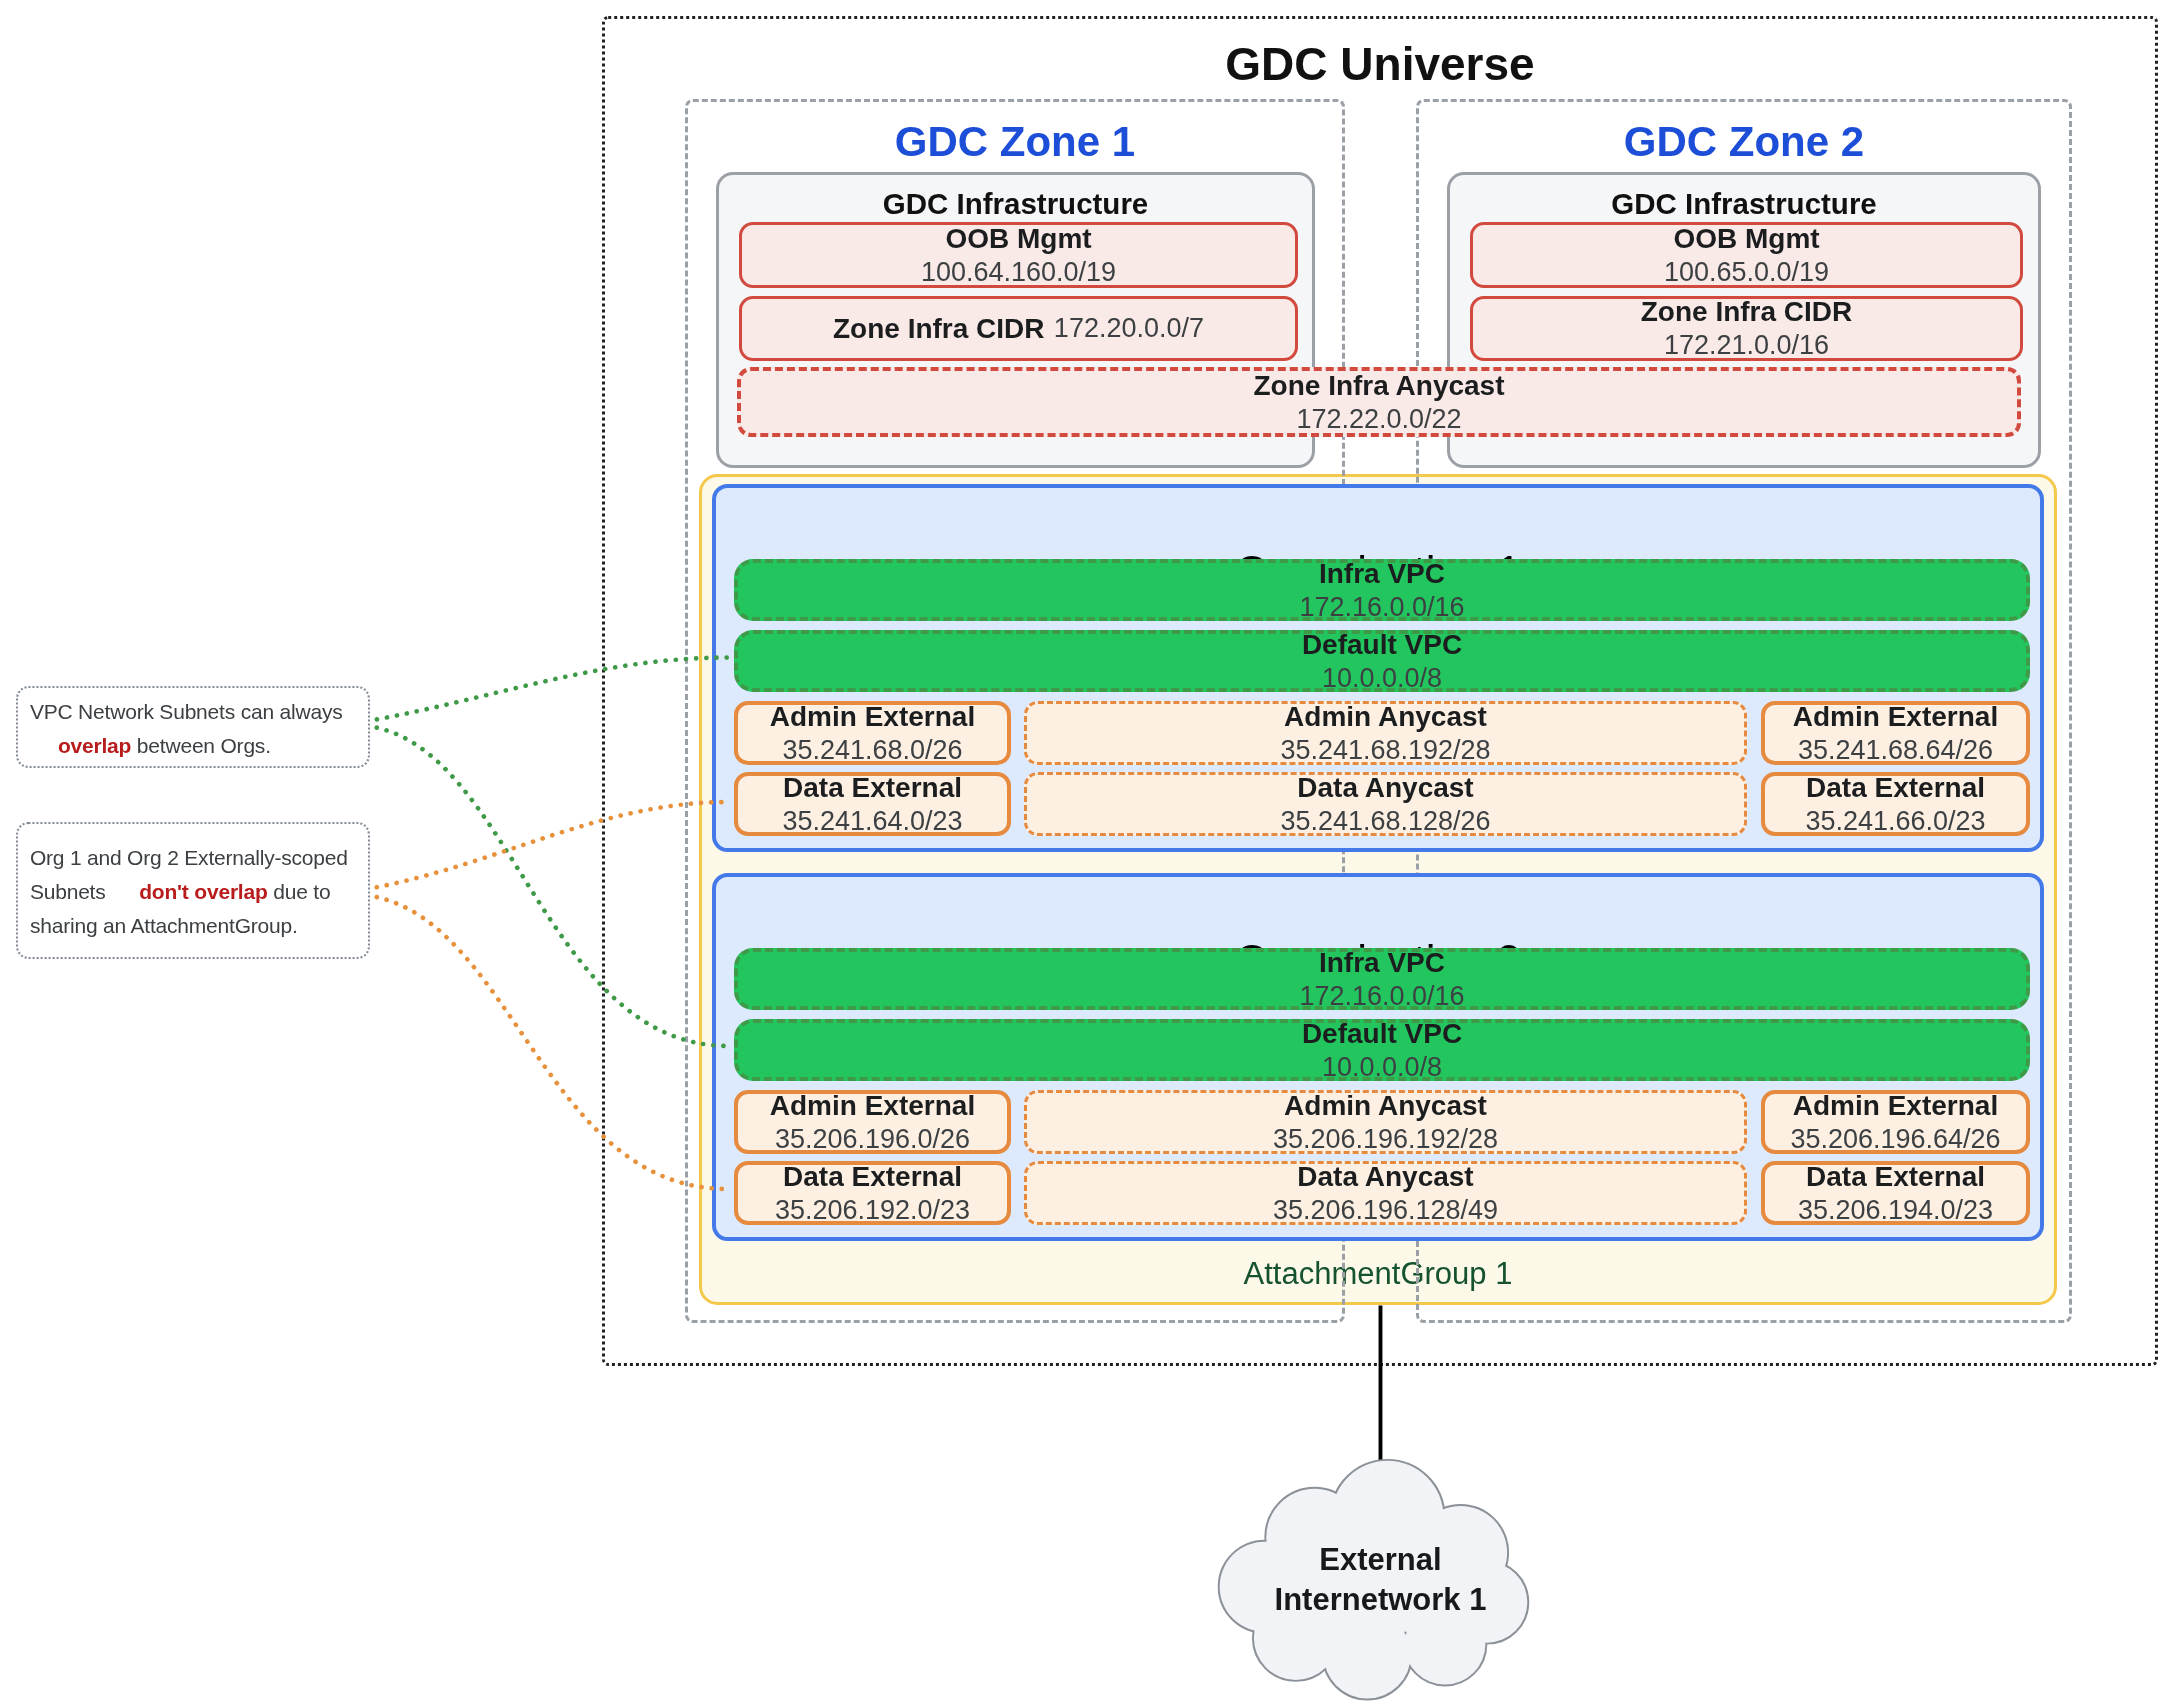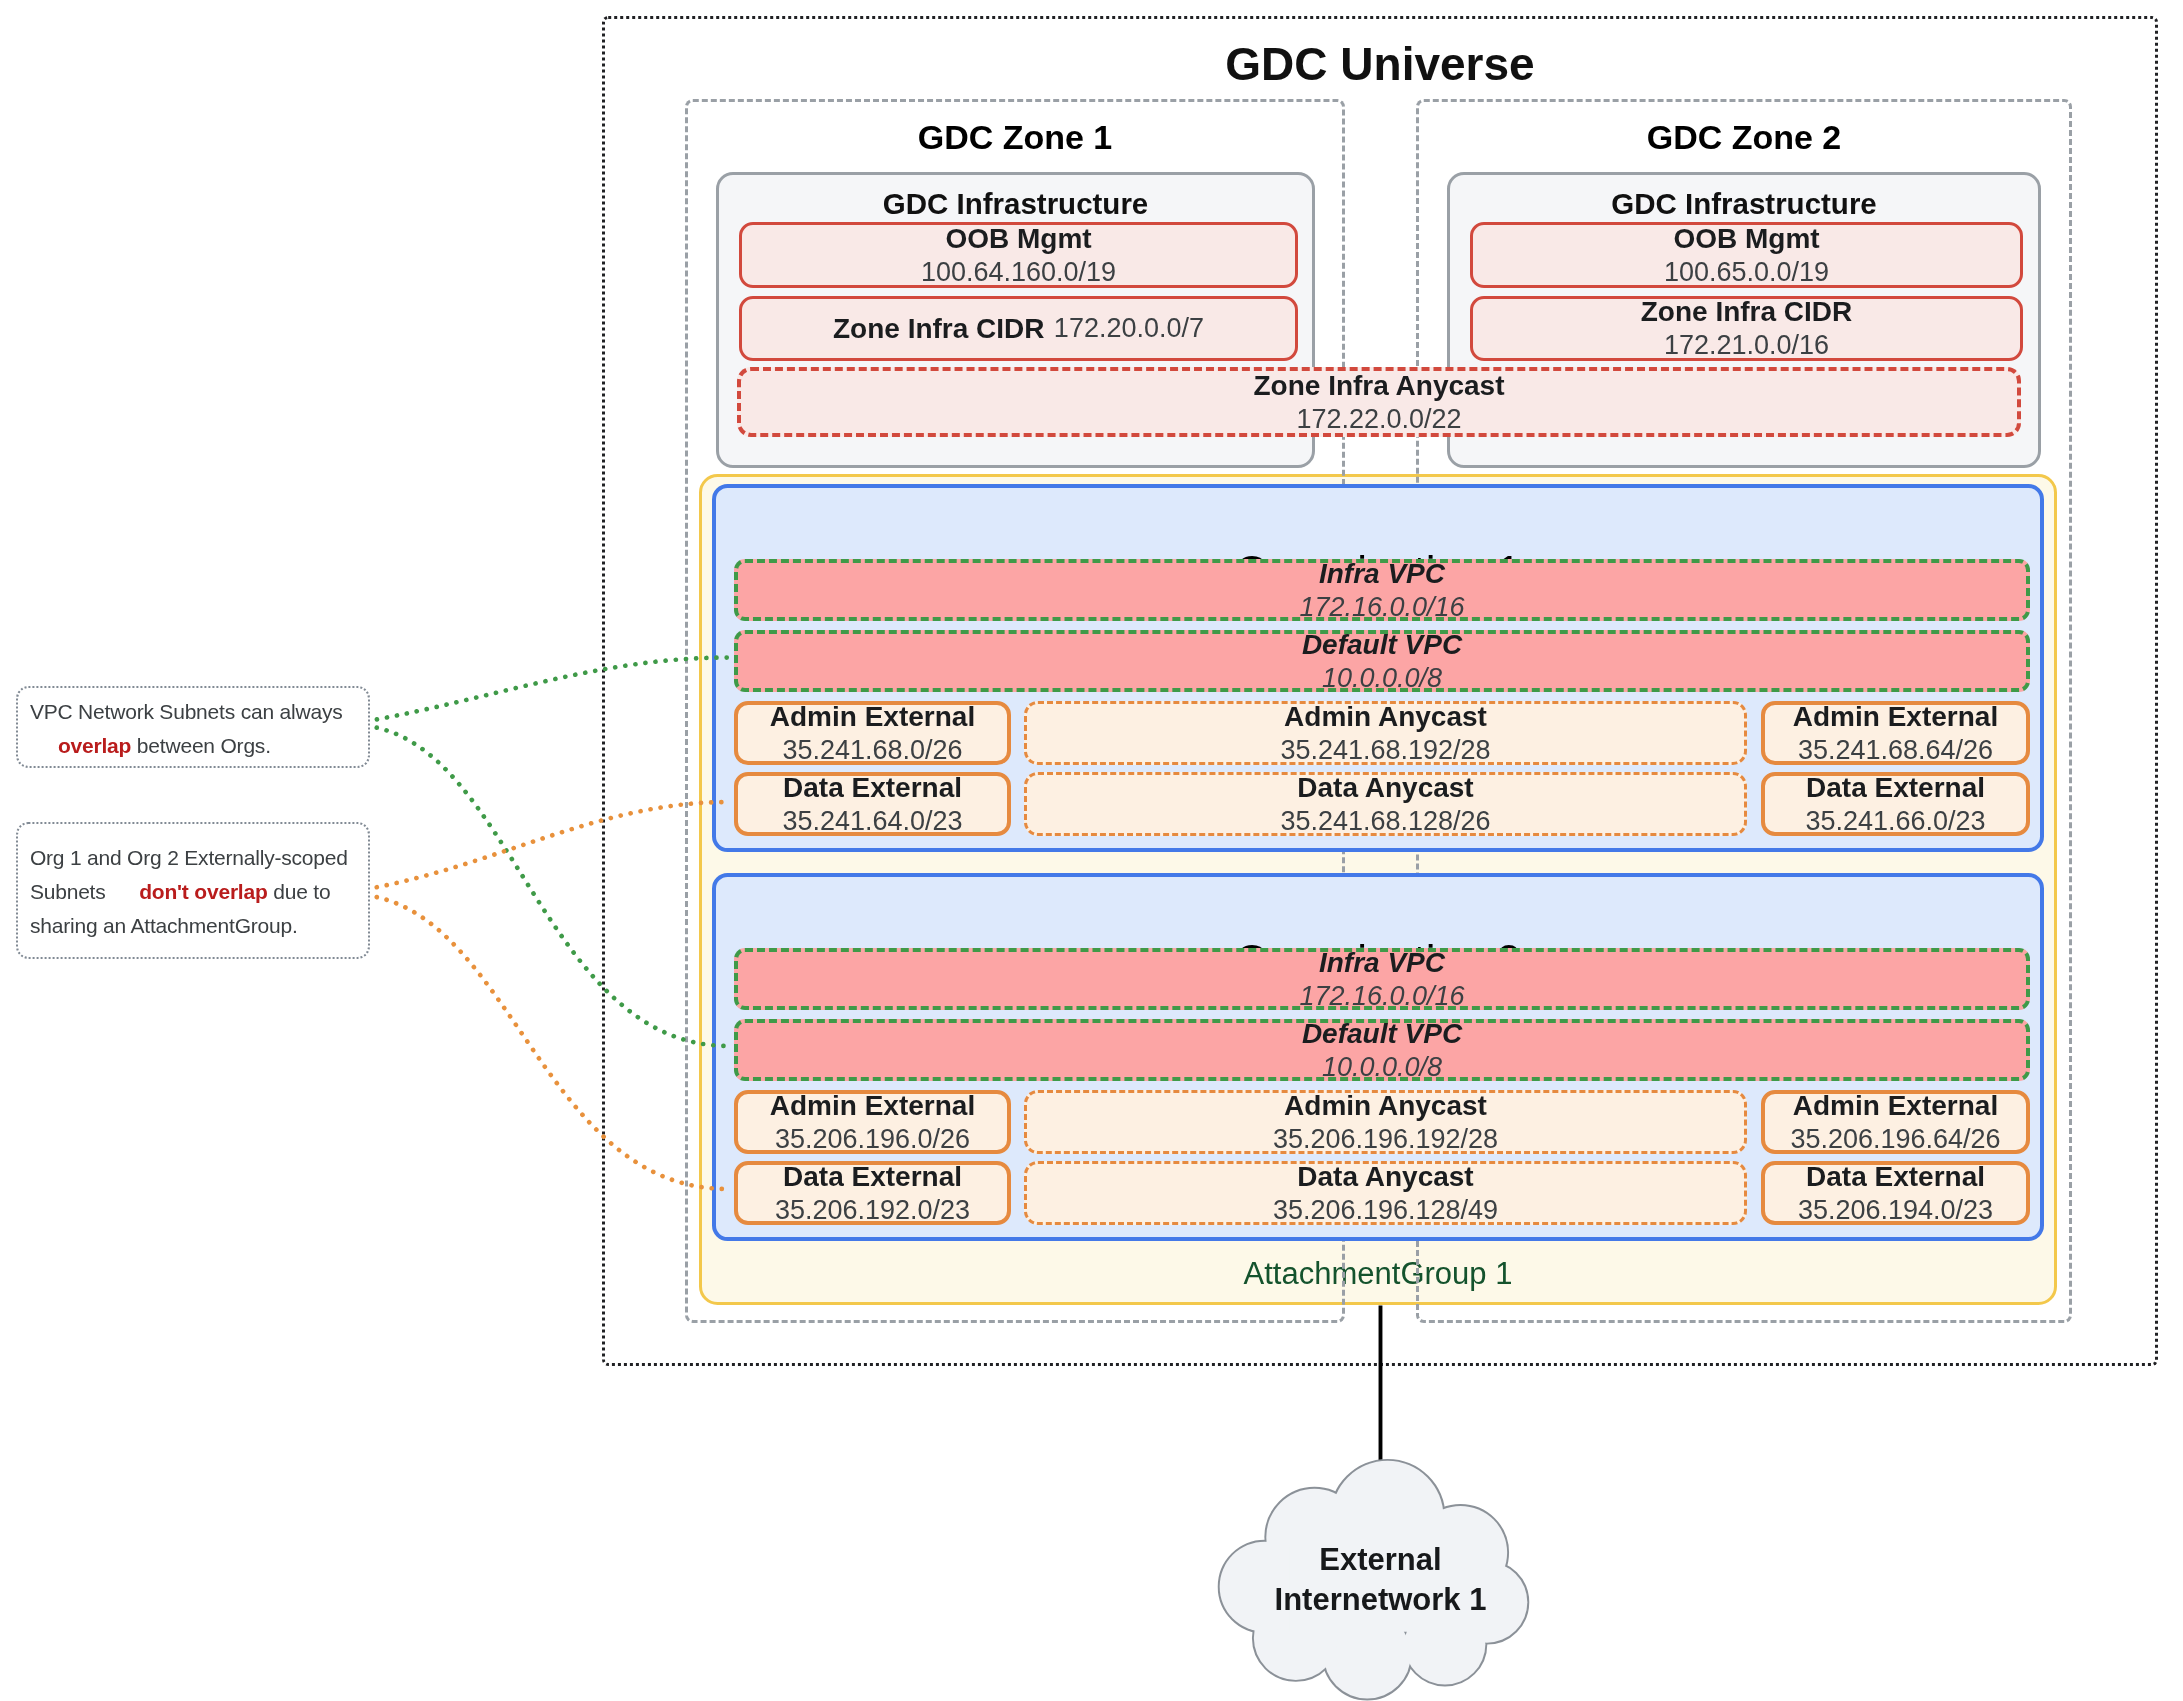--- a/index.html
+++ b/index.html
@@ -8,30 +8,30 @@
   .abs{position:absolute;box-sizing:border-box;}
   .ctr{text-align:center;}
   .vbox{display:flex;flex-direction:column;justify-content:center;align-items:center;gap:4.7px;}
   .lbl{font-weight:bold;font-size:28px;color:#1b1d1f;line-height:1.05;white-space:nowrap;}
   .ip{font-size:27px;color:#3c4043;line-height:1.05;white-space:nowrap;}
 
   
   .universe{border:3.1px dotted #202124;border-radius:6.2px;}
   .uni-title{font-size:46px;font-weight:bold;color:#111;}
   .zone{border:3.1px dashed #9aa0a6;border-radius:7.8px;}
-  .zone-title{font-size:34px;font-weight:bold;color:#000000;}
+  .zone-title{font-size:42px;font-weight:bold;color:#1d4ed8;}
   .infra{background:#f5f6f8;border:3.1px solid #9aa0a6;border-radius:17px;}
   .infra-title{font-size:29.5px;font-weight:bold;color:#111;}
   .redbox{background:#f9e9e7;border:3.9px solid #d2493d;border-radius:14px;}
   .reddash{background:#f9e9e7;border:4.7px dashed #d2493d;border-radius:14px;}
   .attach{background:#fdf9e8;border:3.9px solid #f3c84b;border-radius:18.6px;}
   .attach-label{font-size:31px;color:#14532d;}
   .org{background:#dde9fc;border:4.7px solid #4379e8;border-radius:15.5px;}
   .org-title{font-size:44px;color:#000000;margin-top:45px;}
-  .greendash{background:#fca5a5;border:4.7px dashed #3f9a48;border-radius:11px;font-style:italic;}
+  .greendash{background:#22c55e;border:4.7px dashed #3f9a48;border-radius:19px;}
   .orangebox{background:#fdf0e2;border:4.7px solid #e68a3f;border-radius:14px;}
   .orangedash{background:#fdf0e2;border:3.9px dashed #e68a3f;border-radius:14px;}
 
   
   .note{background:#fff;border:2.3px dotted #818a94;border-radius:12.4px;
         font-size:21px;color:#3c4043;letter-spacing:-0.2px;line-height:34px;
         padding:7px 0 0 12.4px;}
   .note .b{font-weight:bold;color:#b91c1c;margin-left:28px;}
   .note div{white-space:nowrap;}
   .note2{padding-top:17px;}

